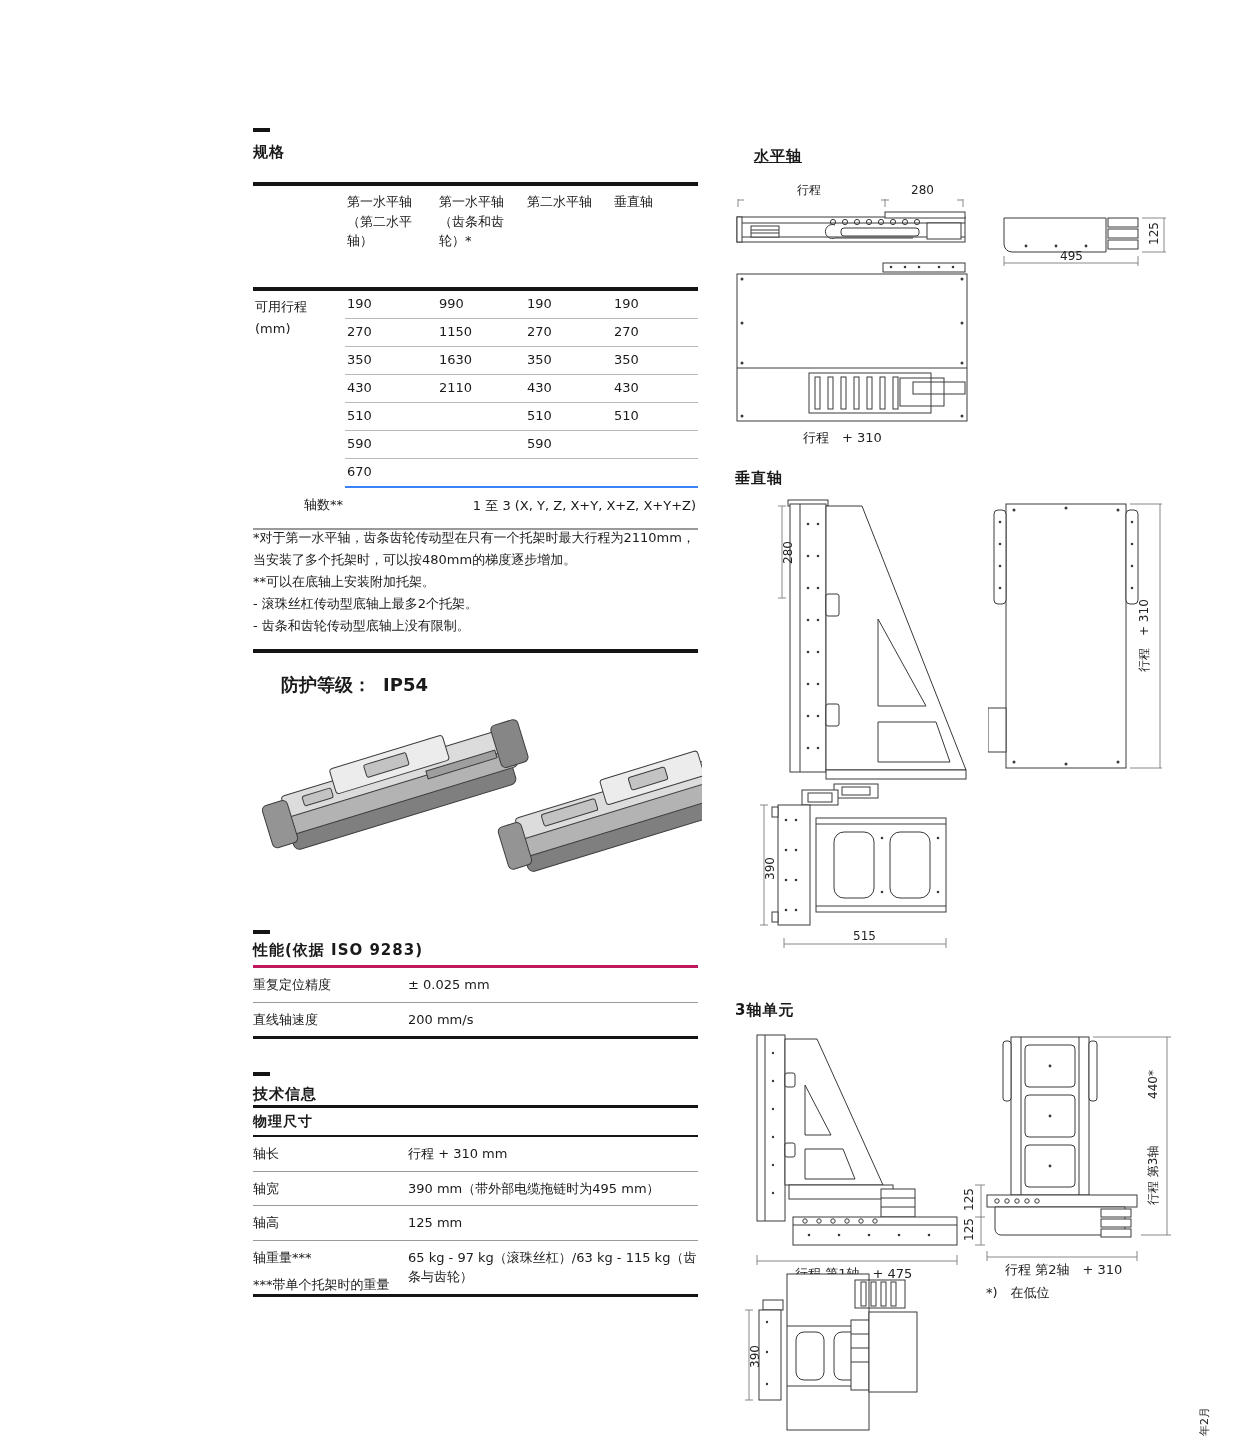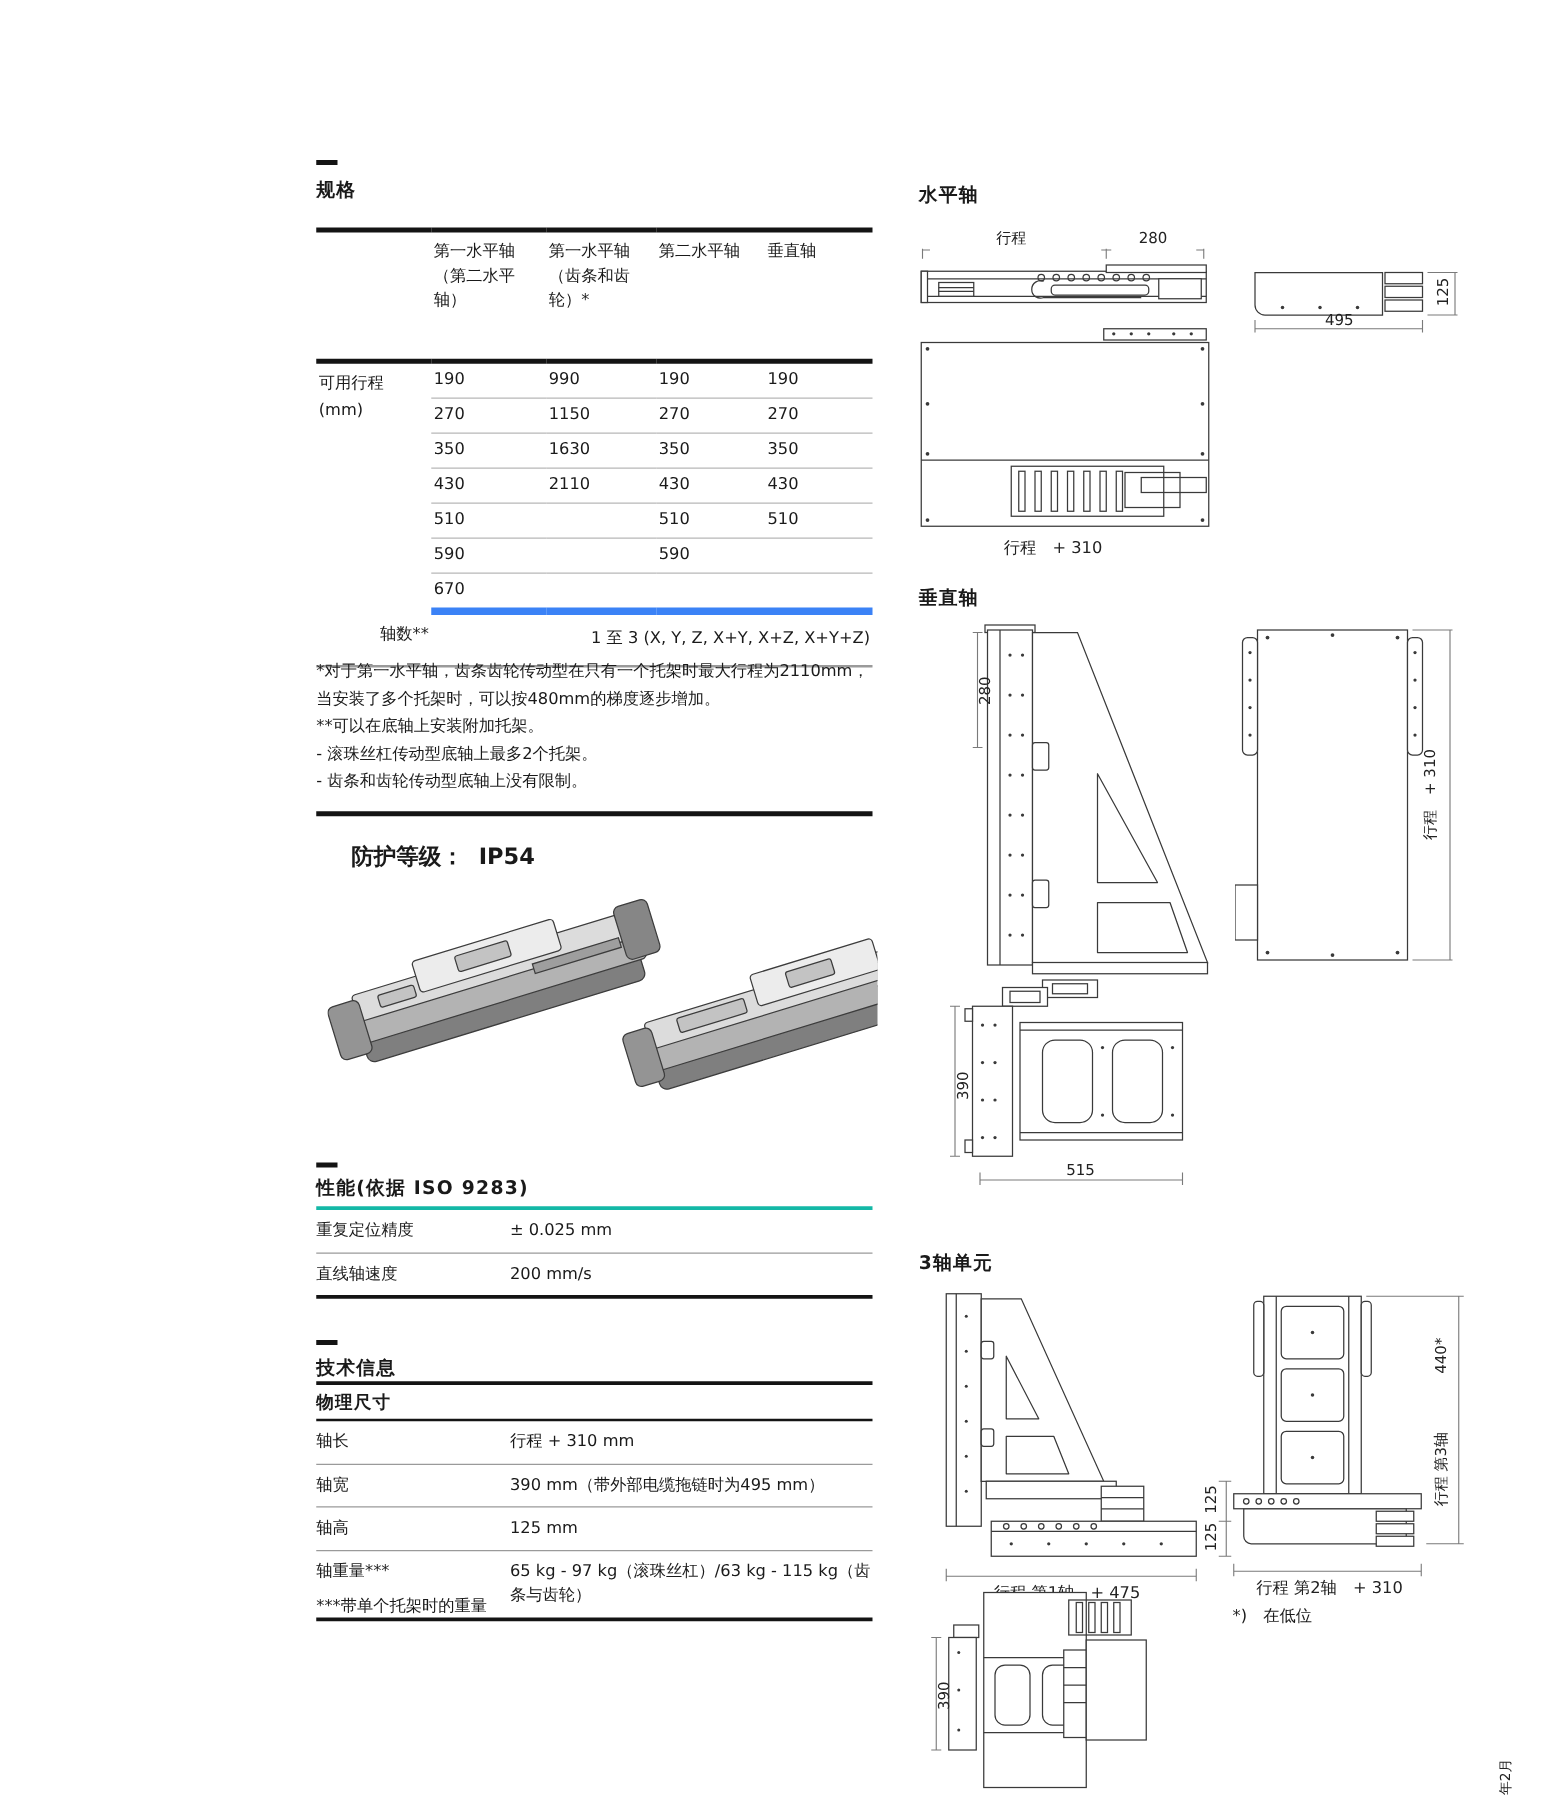--- a/index.html
+++ b/index.html
@@ -8,30 +8,30 @@
   .abs{position:absolute;}
   .dash-mark{width:17px;height:4px;background:#141414;}
   .sec-title{font-size:15px;font-weight:bold;letter-spacing:1px;}
   .sub-title{font-size:14px;font-weight:bold;letter-spacing:1px;}
 
   
   .spec-table{border-collapse:collapse;table-layout:fixed;width:445px;font-size:13px;border-top:4px solid #141414;}
   .spec-table td{padding:3px 2px;vertical-align:top;}
   .spec-table .head-row td{border-bottom:4px solid #141414;height:92px;padding-top:6px;line-height:1.5;font-size:13px;}
   .spec-table .data-row td{border-bottom:1px solid #b8b8b8;height:19px;padding-top:5px;}
-  .spec-table .data-row.last td{border-bottom:6px solid #3b82f6;}
+  .spec-table .data-row.last td{border-bottom:2px solid #3b82f6;}
   .spec-table .row-label{line-height:1.7;}
   .spec-table .axes-row td{border-bottom:2px solid #9a9a9a;padding:9px 2px 13px 2px;text-align:right;}
 
   .footnotes{font-size:13px;line-height:1.7;width:452px;}
   .rule-thick{height:4px;background:#141414;}
   .rule-med{height:3px;background:#141414;}
   .rule-thin{height:2px;background:#141414;}
 
-  .kv-table{border-collapse:collapse;table-layout:fixed;width:445px;font-size:13px;border-top:3px solid #14b8a6;border-bottom:3px solid #141414;}
+  .kv-table{border-collapse:collapse;table-layout:fixed;width:445px;font-size:13px;border-top:3px solid #be185d;border-bottom:3px solid #141414;}
   .kv-table td{padding:7px 0 7px 0;vertical-align:top;line-height:1.5;}
   .kv-table tr td{border-bottom:1px solid #9a9a9a;}
   .kv-table tr:last-child td{border-bottom:none;}
   .kv-label{width:155px;}
 
   .tech-table{border-top:none;}
 
   svg{display:block;}
   .draw{stroke:#3a3a3a;fill:#ffffff;stroke-width:1;}
   .drawf{stroke:#3a3a3a;fill:none;stroke-width:1;}
@@ -197,21 +197,21 @@
     </tr>
     <tr>
       <td class="kv-label">轴重量***</td>
       <td>65 kg - 97 kg（滚珠丝杠）/63 kg - 115 kg（齿条与齿轮）</td>
     </tr>
   </tbody>
     </table>
 
   <div class="abs note-text" style="left:253px;top:1276px;">***带单个托架时的重量</div>
 
-  <div class="abs sec-title" style="left:735px;top:147px;">水平轴</div>
+  <div class="abs sec-title" style="left:754px;top:147px;text-decoration:underline;">水平轴</div>
 
   <svg class="abs" style="left:735px;top:181px;" width="242" height="82" viewBox="0 0 242 82">
     <text class="dimtext" x="62" y="13">行程</text>
     <text class="dimtext" x="176" y="13">280</text>
     <path class="dimline" d="M3,18 v8 M3,19 h6 M150,18 v8 M146,19 h8 M228,18 v8 M222,19 h6"></path>
     <rect class="draw" x="2" y="36" width="228" height="25"></rect>
     <rect class="draw" x="2" y="36" width="5" height="25"></rect>
     <line class="drawf" x1="7" y1="42" x2="230" y2="42"></line>
     <line class="drawf" x1="7" y1="56" x2="230" y2="56"></line>
     <g>

